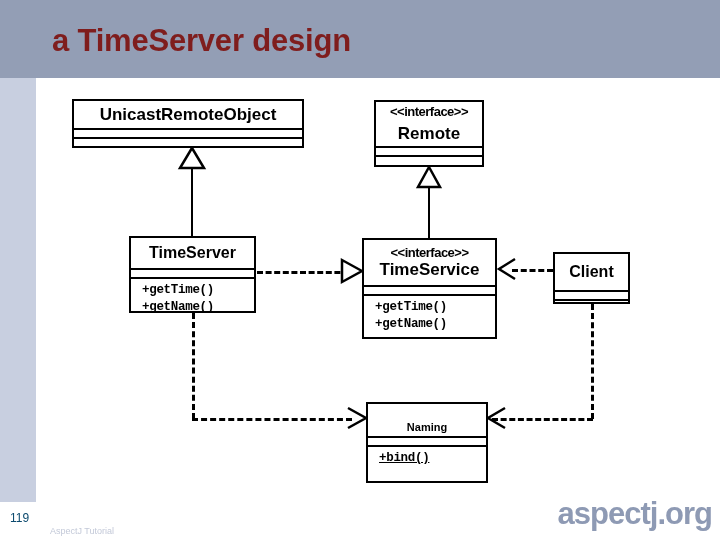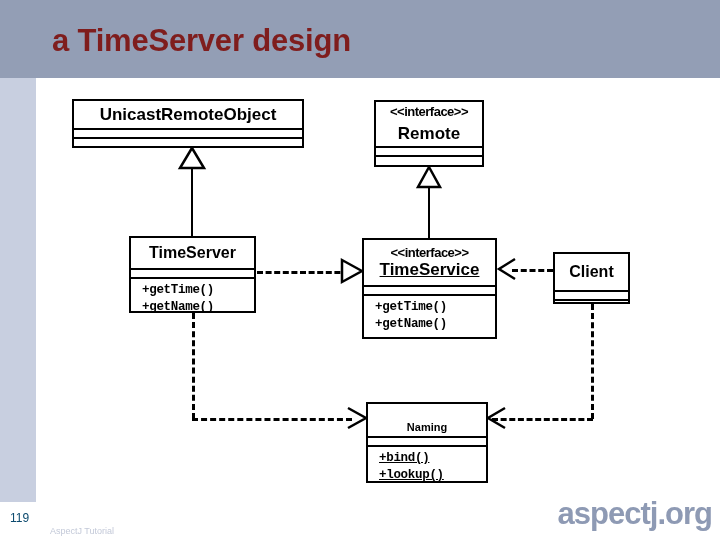--- a/index.html
+++ b/index.html
@@ -157,21 +157,21 @@
     <div class="sep empty-strip"></div>
     <div class="sep ops">
       <span class="m">+getTime()</span>
       <span class="m">+getName()</span>
     </div>
   </div>
 
   <div class="umlbox" style="left:362px;top:238px;width:135px;height:101px;">
     <div class="uml-title" style="height:45px;">
       <span class="stereotype">&lt;&lt;interface&gt;&gt;</span>
-      <span class="cname" style="font-size:17px;margin-top:2px;text-decoration:underline;">TimeService</span>
+      <span class="cname" style="font-size:17px;margin-top:2px;">TimeService</span>
     </div>
     <div class="sep empty-strip"></div>
     <div class="sep ops">
       <span class="m">+getTime()</span>
       <span class="m">+getName()</span>
     </div>
   </div>
 
   <div class="umlbox" style="left:553px;top:252px;width:77px;height:52px;">
     <div class="uml-title" style="height:36px;">
@@ -181,21 +181,20 @@
     <div class="sep empty-strip"></div>
   </div>
 
   <div class="umlbox" style="left:366px;top:402px;width:122px;height:81px;">
     <div class="uml-title" style="height:32px;">
       <span class="cname" style="font-size:11px;margin-top:16px;">Naming</span>
     </div>
     <div class="sep empty-strip"></div>
     <div class="sep ops">
       <span class="mline"><span class="m static">+bind()</span></span>
-      <span class="mline"><span class="m static">+lookup()</span></span>
     </div>
   </div>
 
   <div class="footer"></div>
   <div class="page-number">119</div>
   <div class="footer-note">AspectJ Tutorial</div>
   <div class="brand">aspectj.org</div>
 
 </div>
 

